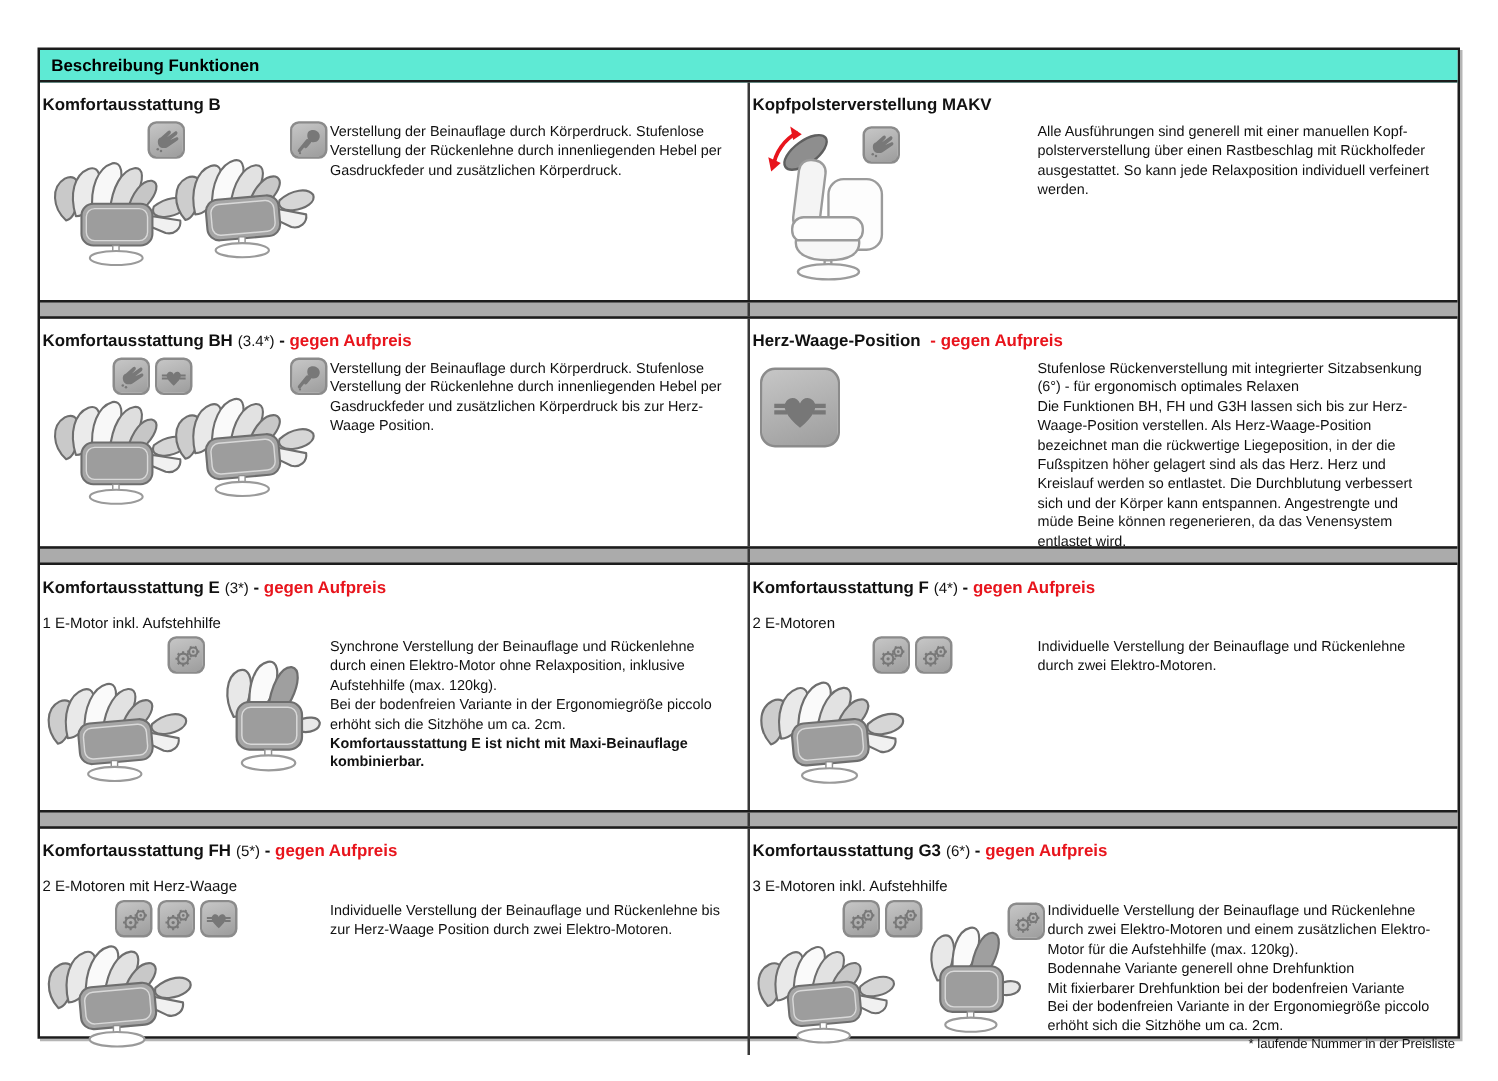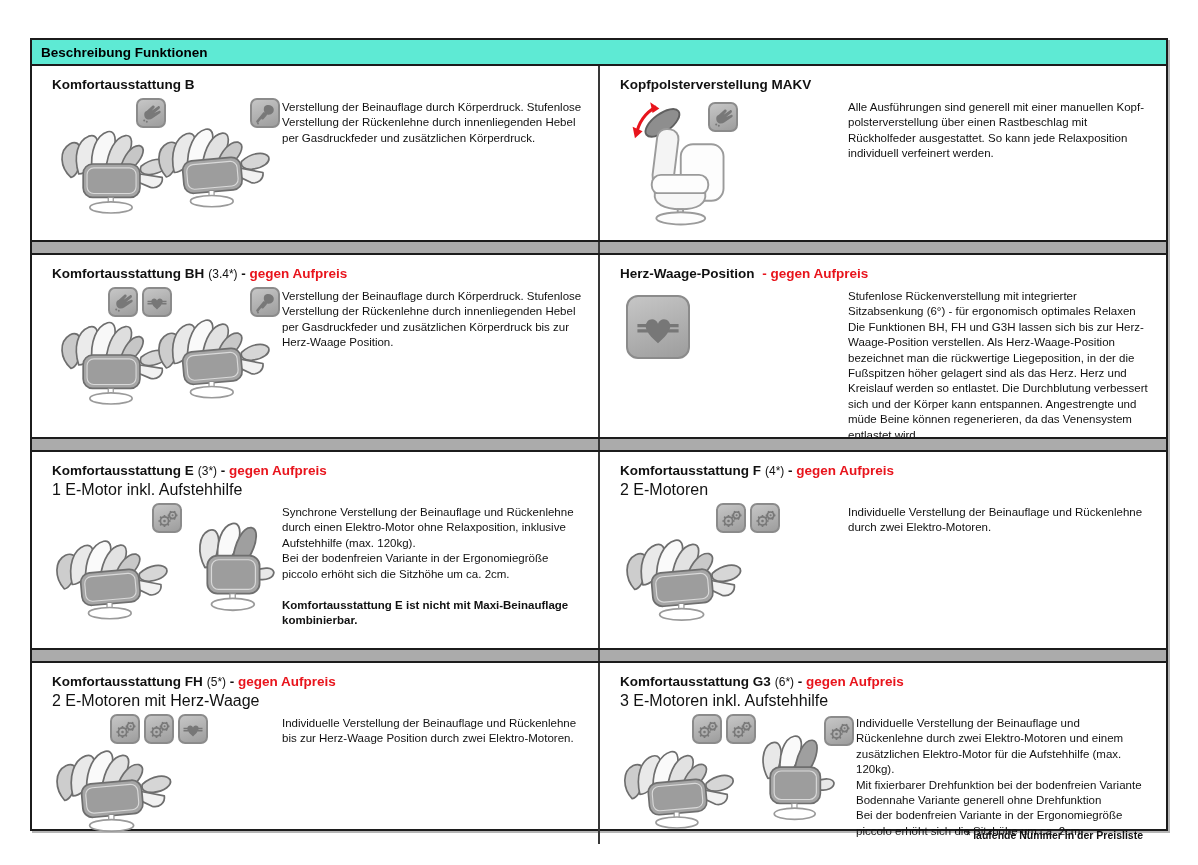--- a/index.html
+++ b/index.html
@@ -13,48 +13,48 @@
     box-sizing:border-box;border:2px solid #1c1c1c;background:#fff;
     box-shadow:2px 2px 0 #b5b5b5;
   }
   .hdr{
     height:26px;box-sizing:border-box;background:#5eead4;
     border-bottom:2px solid #1c1c1c;display:flex;align-items:center;
     padding:0 9px;font-weight:bold;font-size:13.5px;color:#000;
   }
   .grid-row{display:flex;}
   .r1{height:174px}.r2{height:182px}.r3{height:196px}.r4{height:181px}
-  .cell{box-sizing:border-box;padding:9px 12px 4px 20px;position:relative;overflow:hidden;}
+  .cell{box-sizing:border-box;padding:9px 12px 4px 2px;position:relative;overflow:hidden;}
   .cell.left{width:568px;border-right:2px solid #383838;}
   .cell.right{flex:1;}
   .band{height:15px;box-sizing:border-box;background:#ababab;
     border-top:2px solid #1c1c1c;border-bottom:2px solid #1c1c1c;display:flex;}
   .band .bseg-l{width:568px;box-sizing:border-box;border-right:2px solid #383838;}
   .band .bseg-r{flex:1;}
   .title-line{line-height:17px;}
   .t-main{font-weight:bold;font-size:13.5px;}
   .t-code{font-size:12px;margin-left:4px;}
   .t-sep{font-size:13.5px;font-weight:bold;}
   .t-red{color:#e8141c;font-weight:bold;font-size:13.5px;}
-  .subtitle{font-size:16px;margin-top:1px;}
+  .subtitle{font-size:12px;margin-top:12px;}
   .subtitle:empty{display:none;}
   .body{display:flex;margin-top:4px;}
   .fig{position:relative;flex:0 0 auto;}
   .txt{flex:1;font-size:11.5px;line-height:1.34;padding:2px 4px 0 0;}
   .txt p{margin:0;}
-  .txt p.boldp{font-weight:bold;margin-top:16px;}
+  .txt p.boldp{font-weight:bold;}
   .icon{
     position:absolute;width:30px;height:30px;border-radius:7px;z-index:3;
     background:linear-gradient(160deg,#c6c6c6,#9d9d9d);
     border:2px solid #8b8b8b;box-sizing:border-box;
     display:flex;align-items:center;justify-content:center;
   }
   .icon-big{width:64px;height:64px;border-radius:12px;}
   .chair{position:absolute;z-index:1;}
-  .footnote{position:absolute;right:23px;bottom:3px;font-size:10.5px;font-weight:bold;}
+  .footnote{position:absolute;right:2px;bottom:3px;font-size:10.5px;font-weight:normal;}
 </style>
 </head>
 <body>
 
 <svg width="0" height="0" style="position:absolute" aria-hidden="true">
 <defs>
   <g id="chairA" stroke="#6e6e6e" stroke-width="3" stroke-linejoin="round">
     <path d="M34 100 C14 82 12 52 32 40 C48 32 56 48 52 66 C48 86 44 98 34 100 Z" fill="#c9c9c9"></path>
     <path d="M48 94 C38 62 46 34 66 26 C82 21 86 38 78 60 C71 82 60 94 48 94 Z" fill="#ebebeb"></path>
     <path d="M72 88 C68 52 80 24 100 18 C115 15 117 34 108 58 C100 80 85 90 72 88 Z" fill="#f8f8f8"></path>
@@ -373,22 +373,22 @@
               <use href="#chairC"></use>
             </svg>
           <span class="icon" style="left:204px;top:2px">
               <svg width="24" height="24" viewBox="0 0 24 24">
                 <use href="#g-gears"></use>
               </svg>
             </span>
         </div>
         <div class="txt">
           <p>Individuelle Verstellung der Beinauflage und Rückenlehne durch zwei Elektro-Motoren und einem zusätzlichen Elektro-Motor für die Aufstehhilfe (max. 120kg).</p>
+          <p>Bodennahe Variante generell ohne Drehfunktion</p>
           <p>Mit fixierbarer Drehfunktion bei der bodenfreien Variante</p>
-          <p>Bodennahe Variante generell ohne Drehfunktion</p>
           <p>Bei der bodenfreien Variante in der Ergonomiegröße piccolo erhöht sich die Sitzhöhe um ca. 2cm.</p>
         </div>
       </div>
       <span class="footnote">* laufende Nummer in der Preisliste</span>
     </div>
   </div>
 
 </div>
 
 </body></html>

